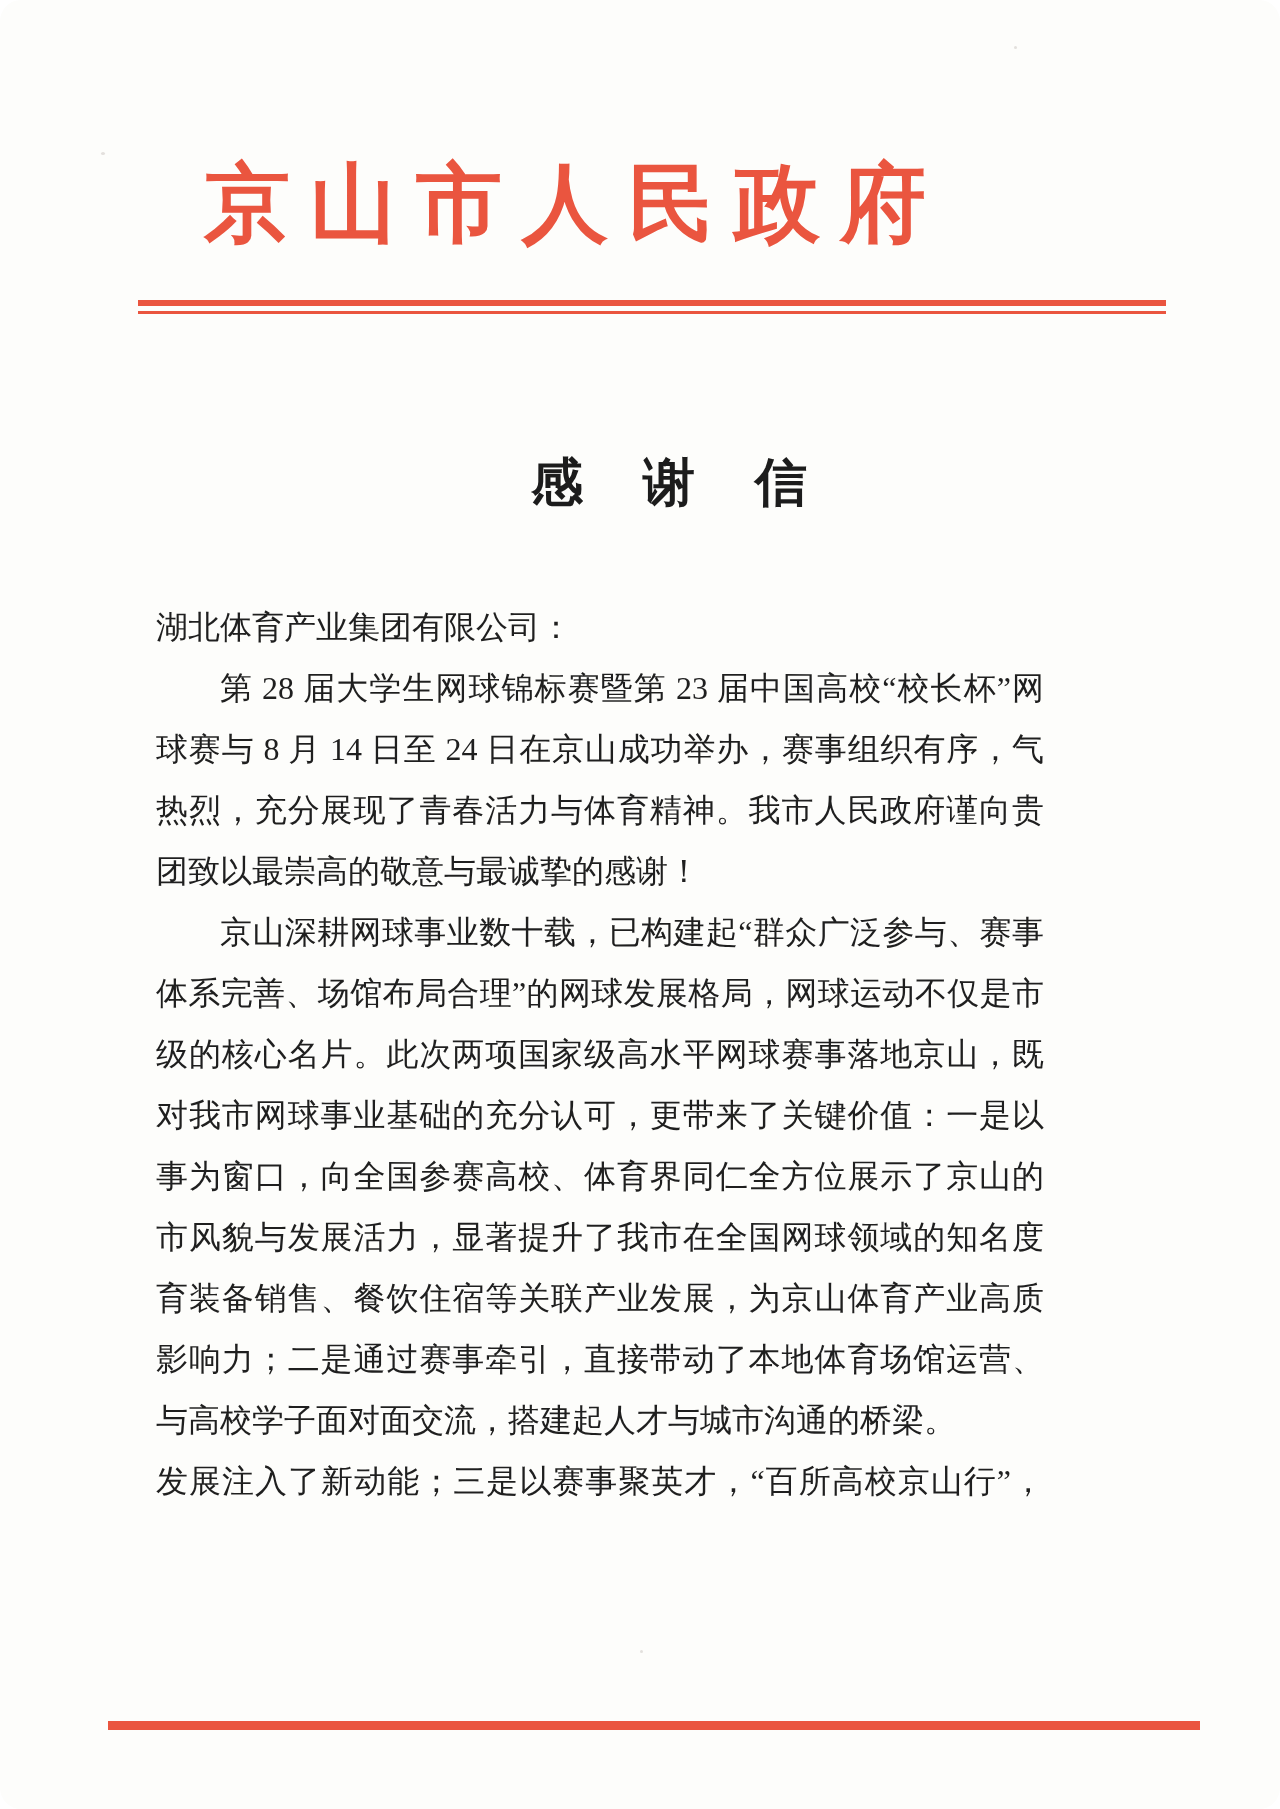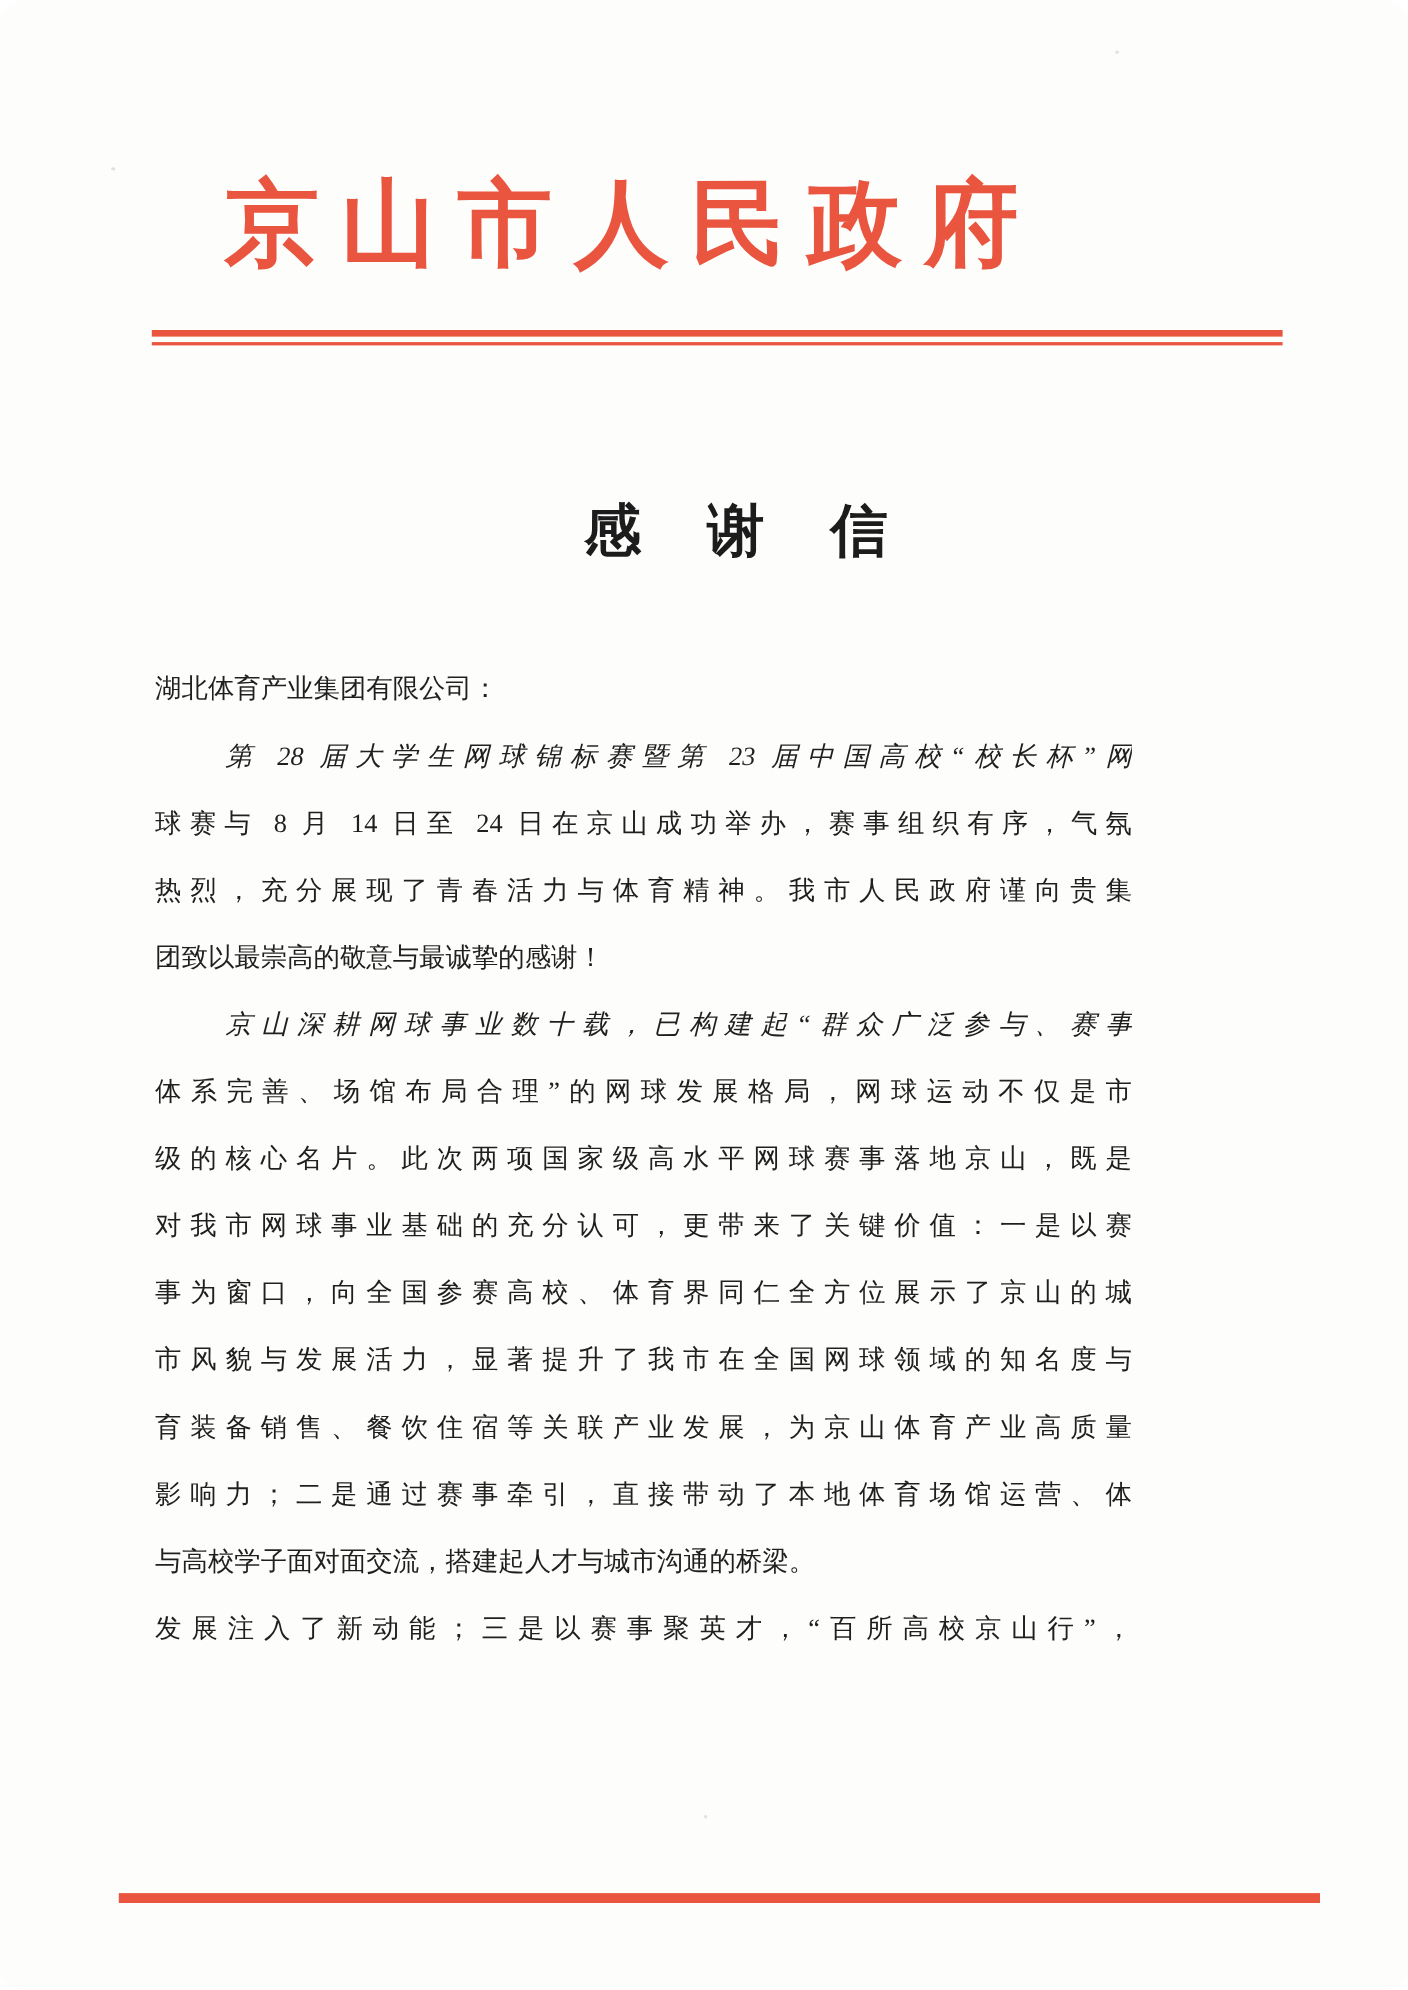--- a/index.html
+++ b/index.html
@@ -53,41 +53,40 @@
     font-size: 52px;
     font-weight: 600;
     color: #1c1c1c;
     letter-spacing: 60px;
     padding-left: 84px;
     box-sizing: border-box;
     white-space: nowrap;
   }
   .letter-body {
     position: absolute;
-    left: 141px;
+    left: 156px;
     top: 597px;
     width: 888px;
-    font-size: 24px;
+    font-size: 32px;
     line-height: 61px;
     color: var(--ink);
   }
   .body-line {
     height: 61px;
     overflow: hidden;
     white-space: nowrap;
   }
   .body-line.justify {
     white-space: normal;
     text-align: justify;
     text-align-last: justify;
   }
   .body-line.indent {
     padding-left: 64px;
     box-sizing: border-box;
-    font-style: italic;
   }
   .rule-bottom {
     position: absolute;
     left: 108px;
     top: 1721px;
     width: 1092px;
     height: 9px;
     background: var(--accent);
   }
   

